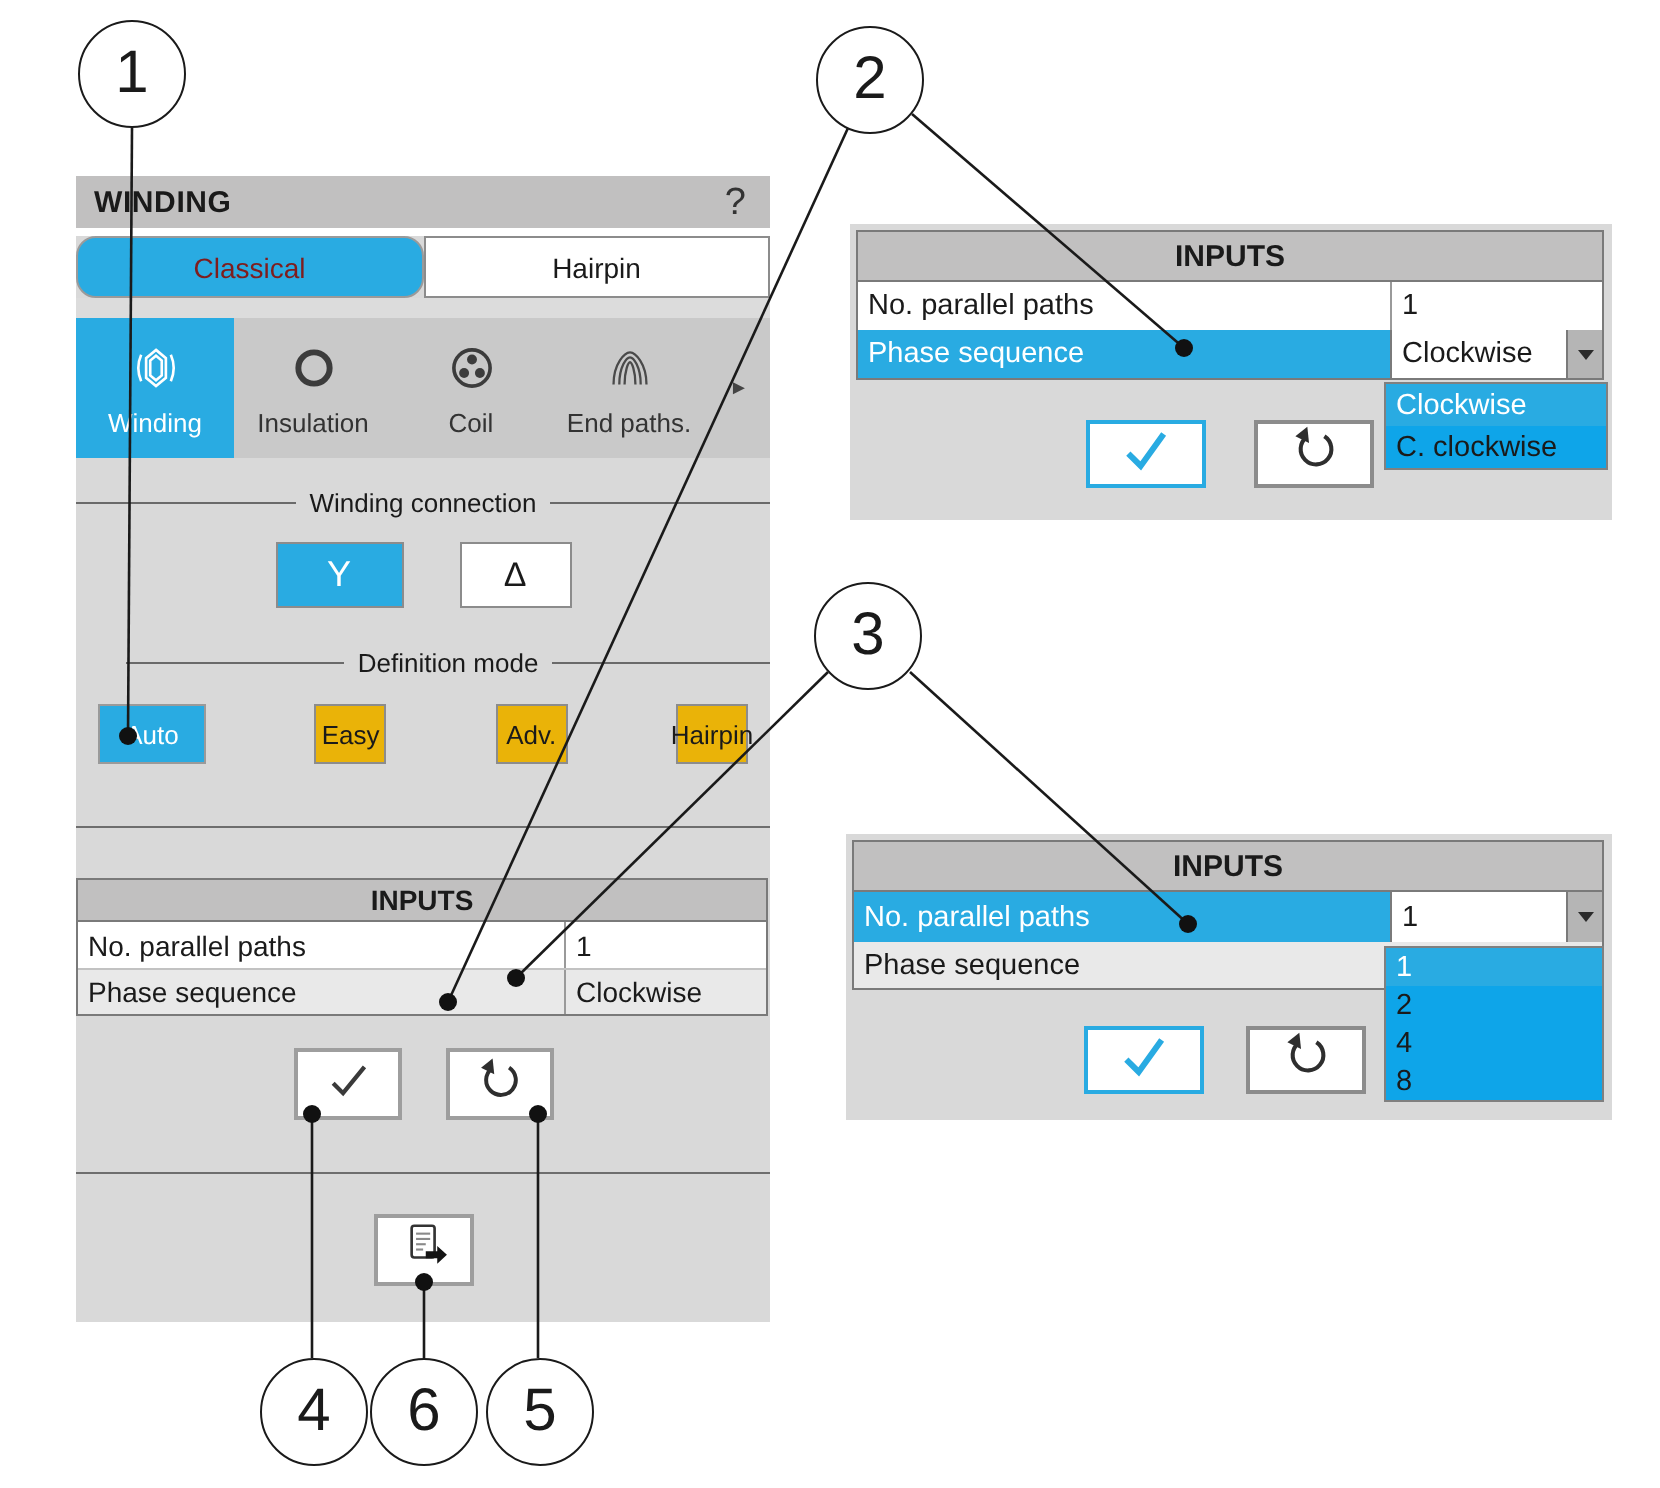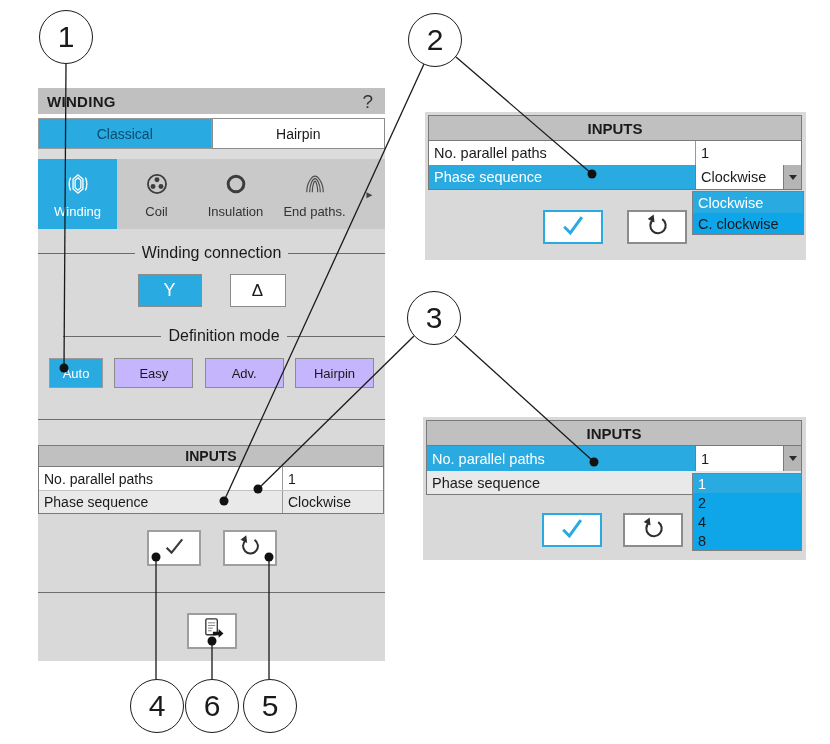--- a/index.html
+++ b/index.html
@@ -12,42 +12,42 @@
 
   
   .wpanel { left:38px; top:88px; width:347px; height:573px; background:#d9d9d9; }
   .wp-header { height:30px; background:#c1c0c0; display:flex; align-items:center;
     justify-content:space-between; padding:0 9px; border-bottom:4px solid #ffffff; }
   .wp-title { font-weight:bold; font-size:15px; letter-spacing:.3px; }
   .wp-help { font-size:19px; color:#333; cursor:default; line-height:1; padding-right:3px; }
   .type-tabs { height:31px; display:flex; }
   .type-tab { flex:1; display:flex; align-items:center; justify-content:center;
     font-size:14px; border:1px solid #8c8c8c; }
-  .type-tab.sel { background:#29abe2; color:#0c4a6e; border-color:#9a9a9a; }
+  .type-tab.sel { background:#29abe2; color:#7f1d1d; border-color:#9a9a9a;border-radius:10px; }
   .type-tab.unsel { background:#ffffff; color:#1a1a1a; }
   .strip-gap { height:10px; background:#dcdcdc; }
   .icon-strip { height:70px; background:#c9c9c9; display:flex; align-items:stretch; }
   .nav-tab { width:79px; display:flex; flex-direction:column; align-items:center;
     justify-content:center; gap:3px; font-size:13px; color:#333; }
   .nav-tab.sel { background:#29abe2; color:#fff; }
   .nav-more { flex:1; display:flex; align-items:center; justify-content:center;
     font-size:10px; color:#444; }
-  .legend { display:flex; align-items:center; font-size:16px; }
+  .legend { display:flex; align-items:center; font-size:13px; }
   .legend::before,.legend::after { content:""; flex:1; border-top:1px solid #6a6a6a; }
   .legend span { margin:0 7px; }
   .legend1 { margin-top:15px; }
   .legend2 { margin-top:20px;padding-left:25px; }
   .conn-row { margin-top:12px; display:flex; justify-content:center; gap:28px; }
   .sym-btn { height:33px; display:flex; align-items:center; justify-content:center;
     border:1px solid #8c8c8c; font-size:17px; background:#fff; }
   .sym-btn.star { width:64px; background:#29abe2; color:#fff; font-size:18px; }
   .sym-btn.delta { width:56px; }
   .def-row { margin-top:13px; display:flex; justify-content:space-between; padding:0 11px; }
-  .mode-btn { width:79px; height:30px; display:flex; align-items:center; justify-content:center;
-    font-size:13px; background:#c4b5fd; border:1px solid #8c8c8c; }
+  .mode-btn { width:36px; height:30px; display:flex; align-items:center; justify-content:center;
+    font-size:13px; background:#eab308; border:1px solid #8c8c8c; }
   .mode-btn.sel { width:54px; background:#29abe2; color:#fff; border-color:#9a9a9a; }
   .hrline { border:none; border-top:1px solid #6e6e6e; }
   .hr1 { margin-top:31px; } .hr2 { margin-top:26px; }
 
   .inputs-table { margin:25px 1px 0 0; border:1px solid #7a7a7a; background:#fff; }
   .it-header { height:21px; background:#c1c0c0; display:flex; align-items:center;
     justify-content:center; font-weight:bold; font-size:14px; border-bottom:1px solid #7a7a7a; }
   .it-row { height:23px; display:flex; align-items:stretch; font-size:14px; }
   .it-row + .it-row { border-top:1px solid #c2c2c2; }
   .it-label { flex:1; display:flex; align-items:center; padding-left:5px; }
@@ -131,35 +131,35 @@
             <path d="M17 9.5 L20.5 12.5 V21.5 L17 24.5 L13.5 21.5 V12.5 Z"></path>
             <path d="M8 9 Q4.5 17 8 25"></path>
             <path d="M26 9 Q29.5 17 26 25"></path>
           </svg>
         </span>
         <span>Winding</span>
       </div>
       <div class="nav-tab">
         <span>
           <svg width="30" height="28" viewBox="0 0 34 34">
+            <circle cx="17" cy="17" r="9.5" fill="none" stroke="#3c3c3c" stroke-width="3.6"></circle>
+          </svg>
+        </span>
+        <span>Insulation</span>
+      </div>
+      <div class="nav-tab">
+        <span>
+          <svg width="30" height="28" viewBox="0 0 34 34">
             <circle cx="17" cy="17" r="11" fill="none" stroke="#3c3c3c" stroke-width="2.2"></circle>
             <circle cx="17" cy="11.8" r="3" fill="#3c3c3c"></circle>
             <circle cx="12.2" cy="20" r="3" fill="#3c3c3c"></circle>
             <circle cx="21.8" cy="20" r="3" fill="#3c3c3c"></circle>
           </svg>
         </span>
         <span>Coil</span>
-      </div>
-      <div class="nav-tab">
-        <span>
-          <svg width="30" height="28" viewBox="0 0 34 34">
-            <circle cx="17" cy="17" r="9.5" fill="none" stroke="#3c3c3c" stroke-width="3.6"></circle>
-          </svg>
-        </span>
-        <span>Insulation</span>
       </div>
       <div class="nav-tab">
         <span>
           <svg width="30" height="28" viewBox="0 0 34 34" fill="none" stroke="#4a4a4a" stroke-width="1.4">
             <path d="M7 27 C7 14 14 7.5 17 7.5 C20 7.5 27 14 27 27"></path>
             <path d="M10.5 27 C10.5 16 15 10.5 17 10.5 C19 10.5 23.5 16 23.5 27"></path>
             <path d="M13.7 27 C13.7 18.5 16 13.5 17 13.5 C18 13.5 20.3 18.5 20.3 27"></path>
           </svg>
         </span>
         <span>End paths.</span>

